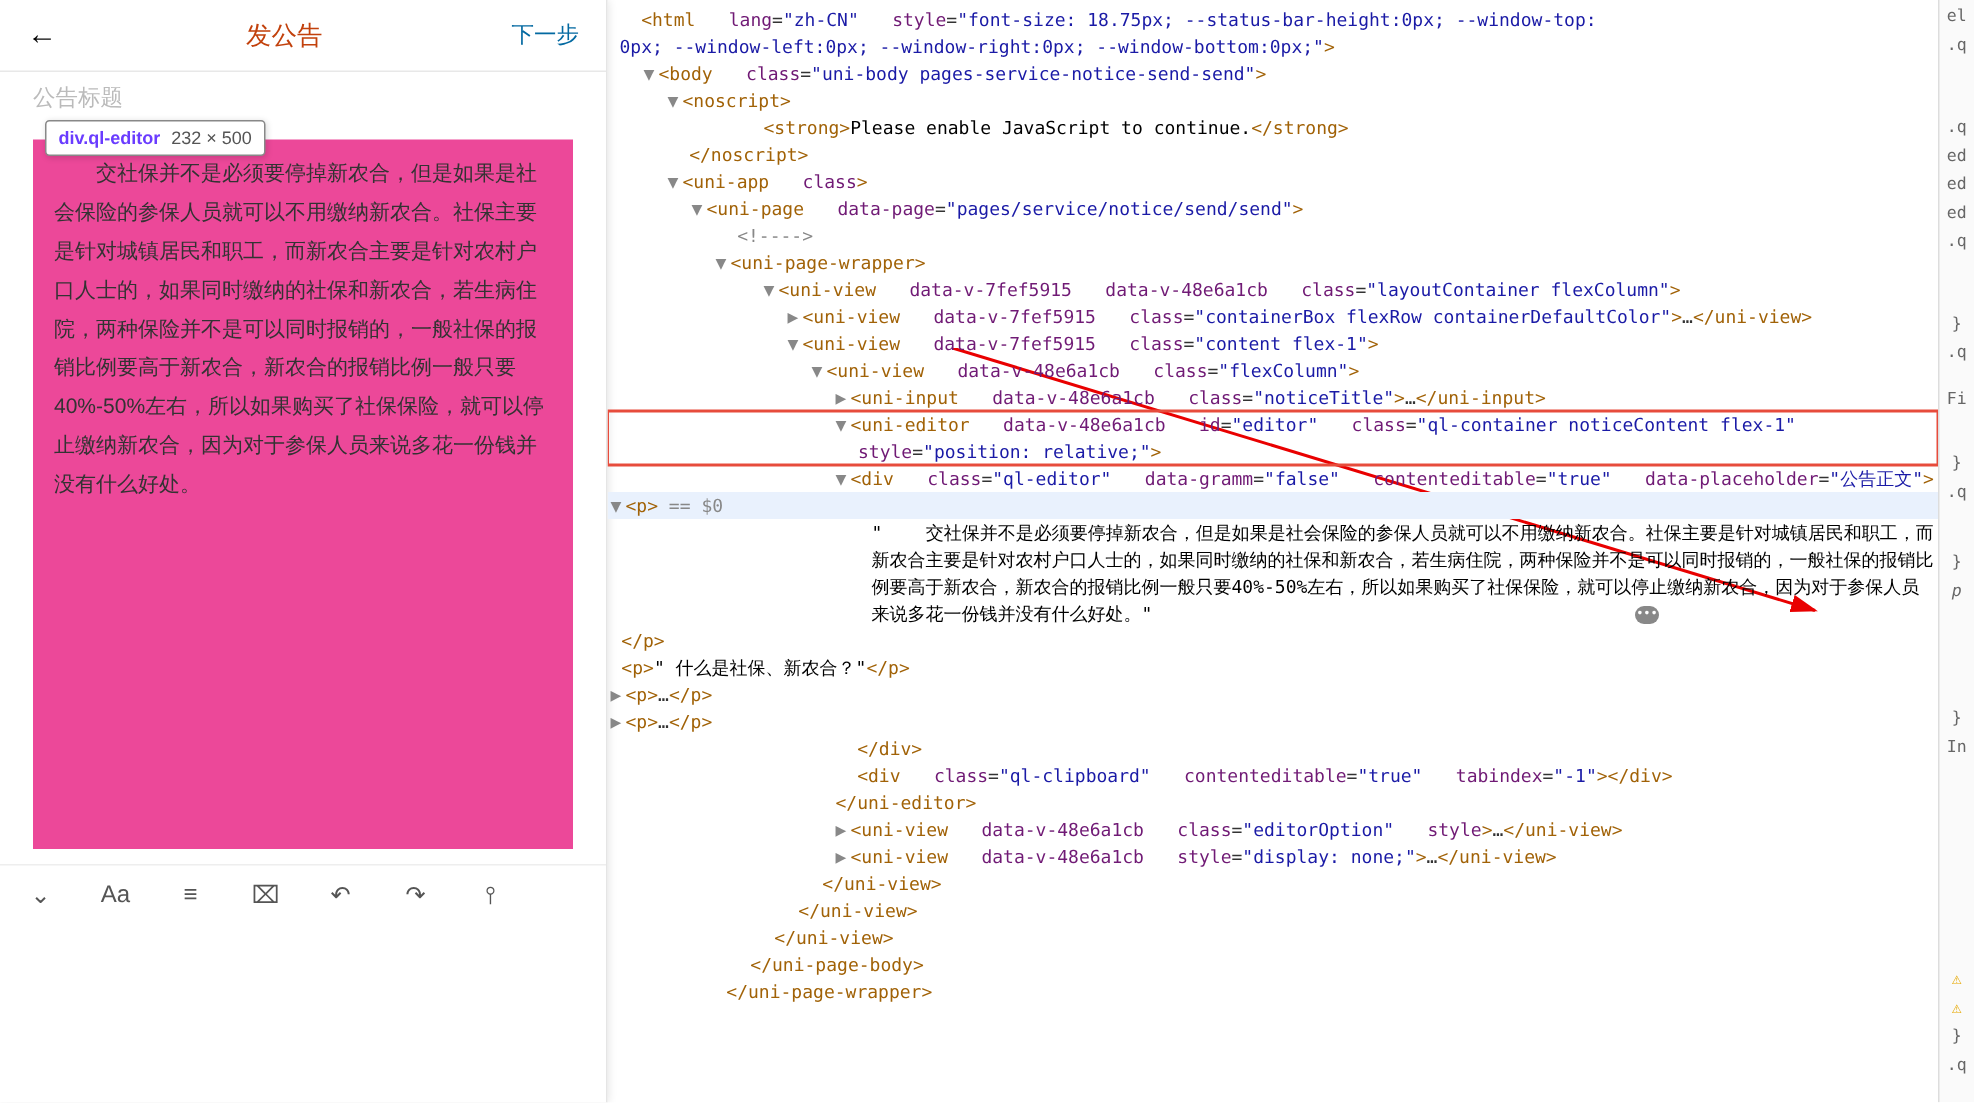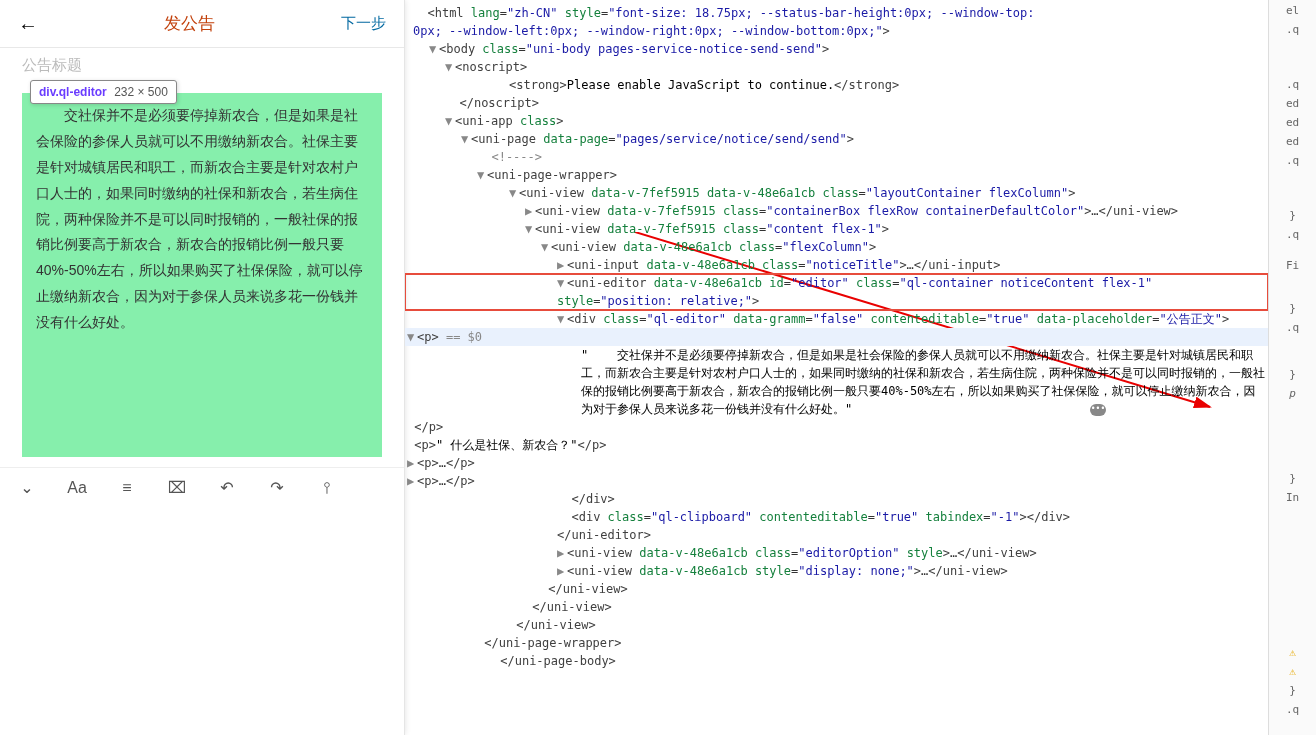--- a/index.html
+++ b/index.html
@@ -51,26 +51,26 @@
   font-size:12px;
   border-radius:3px;
   box-shadow: 1px 1px 4px rgba(0,0,0,0.15);
   z-index: 20;
 }
 .tooltip .blue { color:#6a3cff; font-weight:600; }
 .tooltip .dims { color:#555; margin-left:4px; }
 
 .editor-area {
   margin: 18px 22px 10px 22px;
-  background: #86efac;
+  background: #ec4899;
   padding: 10px 14px;
   color:#333;
   font-size: 14px;
   line-height: 1.85;
-  height: 364px;
+  height: 473px;
   overflow: hidden;
   position: relative;
 }
 .editor-area p { margin: 0; }
 .editor-area .indent { text-indent: 2em; }
 
 .toolbar {
   border-top:1px solid #eee;
   padding: 10px 14px;
   display:flex;
@@ -103,22 +103,22 @@
 .pad2  { padding-left: 40px; }
 .pad3  { padding-left: 56px; }
 .pad4  { padding-left: 72px; }
 .pad5  { padding-left: 88px; }
 .pad6  { padding-left: 104px; }
 .pad7  { padding-left: 120px; }
 .pad8  { padding-left: 136px; }
 .pad9  { padding-left: 152px; }
 .pad10 { }
 
-.tag    { color:#404040; }
-.attr   { color:#15803d; }
+.tag    { color:#a16207; }
+.attr   { color:#701a75;margin-left:15px; }
 .val    { color:#1a1aa6; }
 .tri    { color:#888; display:inline-block; width:10px; }
 .black  { color:#000; }
 .gray   { color:#888; }
 .boxed {
   outline: 2px solid #e74c3c;
   outline-offset: -1px;
 }
 .row-sel {
   background: #e9f1fd;
@@ -139,21 +139,21 @@
 .arrow-svg {
   position:absolute;
   left: 230px;
   top: 232px;
   width: 590px;
   height: 195px;
   pointer-events:none;
 }
 
 .side-rail {
-  width: 48px;
+  width: 24px;
   border-left:1px solid #ddd;
   background:#fafafa;
   font-size:11px;
   color:#666;
   display:flex;
   flex-direction:column;
   align-items:center;
   padding-top:4px;
 }
 .side-rail div { margin-bottom: 6px; }
@@ -249,22 +249,22 @@
 
     <div class="line pad9">&nbsp;&nbsp;<span class="tag">&lt;div</span> <span class="attr">class</span>=<span class="val">"ql-clipboard"</span> <span class="attr">contenteditable</span>=<span class="val">"true"</span> <span class="attr">tabindex</span>=<span class="val">"-1"</span><span class="tag">&gt;&lt;/div&gt;</span></div>
     <div class="line pad9"><span class="tag">&lt;/uni-editor&gt;</span></div>
 
     <div class="line pad9"><span class="tri">▶</span><span class="tag">&lt;uni-view</span> <span class="attr">data-v-48e6a1cb</span> <span class="attr">class</span>=<span class="val">"editorOption"</span> <span class="attr">style</span><span class="tag">&gt;</span>…<span class="tag">&lt;/uni-view&gt;</span></div>
     <div class="line pad9"><span class="tri">▶</span><span class="tag">&lt;uni-view</span> <span class="attr">data-v-48e6a1cb</span> <span class="attr">style</span>=<span class="val">"display: none;"</span><span class="tag">&gt;</span>…<span class="tag">&lt;/uni-view&gt;</span></div>
 
     <div class="line pad8">&nbsp;<span class="tag">&lt;/uni-view&gt;</span></div>
     <div class="line pad7">&nbsp;<span class="tag">&lt;/uni-view&gt;</span></div>
     <div class="line pad6">&nbsp;<span class="tag">&lt;/uni-view&gt;</span></div>
+    <div class="line pad5">&nbsp;<span class="tag">&lt;/uni-page-body&gt;</span></div>
     <div class="line pad4">&nbsp;<span class="tag">&lt;/uni-page-wrapper&gt;</span></div>
-    <div class="line pad5">&nbsp;<span class="tag">&lt;/uni-page-body&gt;</span></div>
 
   </div>
 
   <div class="side-rail">
     <div>el</div>
     <div>.q</div>
     <div style="height:30px"></div>
     <div>.q</div>
     <div>ed</div>
     <div>ed</div>

